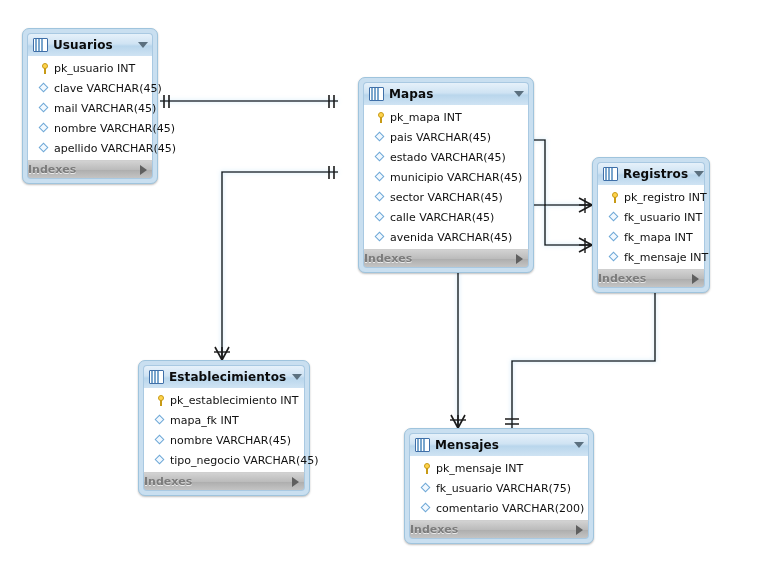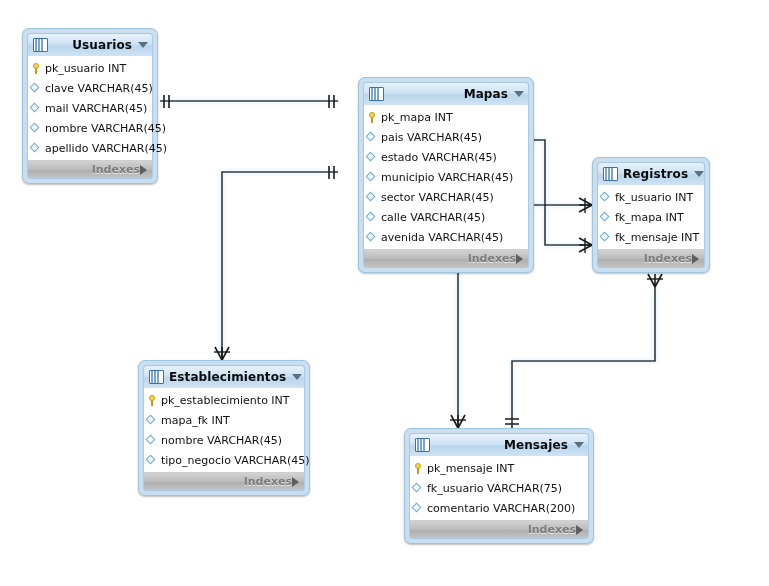--- a/index.html
+++ b/index.html
@@ -15,21 +15,20 @@
 
   
   .table-box{
     position:absolute;
     box-sizing:border-box;
     border:1px solid #9fc4dd;
     border-radius:7px;
     background:#c9dff0;
     padding:4px;
     box-shadow:0 1px 2px rgba(0,0,0,.25);
-    text-align:right;
   }
   .tbl-header{
     height:22px;
     display:flex;
     align-items:center;
     border-radius:4px 4px 0 0;
     background:linear-gradient(to bottom,#e6f1fa 0%,#cfe3f3 45%,#b9d6ec 55%,#cfe3f3 100%);
     padding:0 4px 0 5px;
     border:1px solid #a9c9e2;
     border-bottom:none;
@@ -67,21 +66,21 @@
   .tbl-body{
     background:#ffffff;
     border-left:1px solid #a9c9e2;
     border-right:1px solid #a9c9e2;
     padding:2px 0 2px 0;
   }
   .col-row{
     height:20px;
     display:flex;
     align-items:center;
-    padding-left:1px;
+    padding-left:10px;
     font-size:11px;
     color:#111;
     white-space:nowrap;
   }
   .col-ic{flex:0 0 auto;width:13px;height:13px;margin-right:3px;position:relative;}
   
   .ic-key::before{
     content:"";position:absolute;left:4px;top:1px;
     width:6px;height:6px;border-radius:50%;
     background:#ffd34d;border:1px solid #c79a16;
@@ -294,20 +293,24 @@
         <span class="tbl-icon">
           <i></i>
           <i></i>
           <i></i>
         </span>
         <span class="tbl-title">Registros</span>
         <span class="tbl-caret"></span>
       </div>
       <div class="tbl-body">
         <div class="col-row">
+          <span class="col-ic ic-key"></span>
+          <span class="col-name">pk_registro INT</span>
+        </div>
+        <div class="col-row">
           <span class="col-ic ic-dia"></span>
           <span class="col-name">fk_usuario INT</span>
         </div>
         <div class="col-row">
           <span class="col-ic ic-dia"></span>
           <span class="col-name">fk_mapa INT</span>
         </div>
         <div class="col-row">
           <span class="col-ic ic-dia"></span>
           <span class="col-name">fk_mensaje INT</span>

